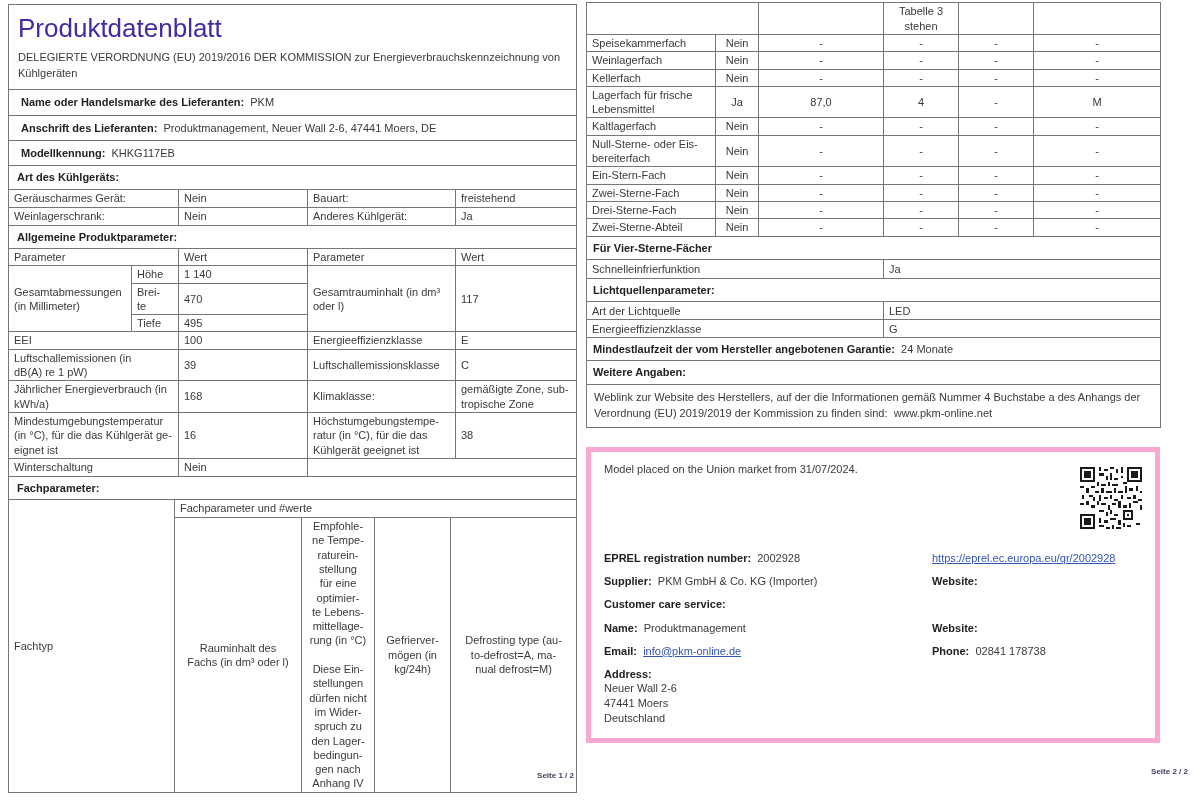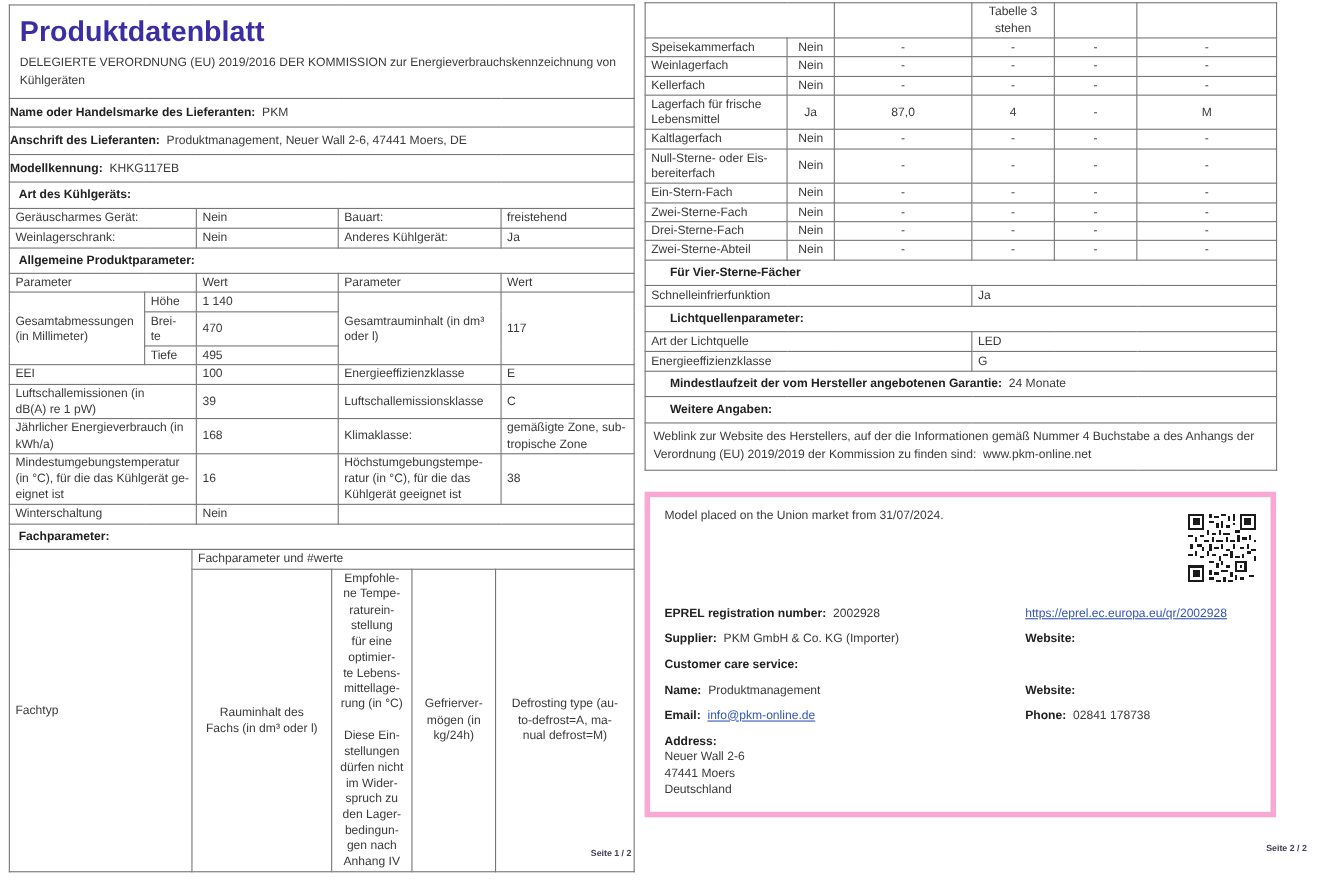--- a/index.html
+++ b/index.html
@@ -6,33 +6,33 @@
   body{width:1200px;height:808px;position:relative;font-family:"Liberation Sans",sans-serif;color:#3a3a3a;-webkit-font-smoothing:antialiased;}
   .page{position:absolute;background:#fff;}
   #page1{left:8px;top:4px;width:568px;}
   #page2{left:586px;top:2px;width:574px;}
   table.sec{border-collapse:collapse;width:100%;table-layout:fixed;font-size:11px;line-height:1.3;}
   table.sec + table.sec{margin-top:-1px;}
   .sec td{border:1px solid #767676;padding:1px 5px;vertical-align:middle;word-wrap:break-word;}
   .b{font-weight:bold;color:#222;}
   .c{text-align:left;}
   .pl{white-space:pre-line;}
-  .lv td{padding:5px 0;}
+  .lv td{padding:5px 12px;}
   .hd td{padding:4px 8px;}
-  h1{margin:3px 0 7px 0;font-size:26px;line-height:1.1;color:#3c2da5;font-weight:bold;}
+  h1{margin:3px 0 7px 0;font-size:26px;line-height:1.1;color:#3c2da5;font-weight:normal;}
   .title-cell{padding:6px 9px 8px 9px !important;}
   .reg{font-size:11px;line-height:1.45;color:#3a3a3a;}
   .type-row td{height:15px;}
   .phdr td{height:14px;}
   .dim-r td{height:14px;}
   .tallhdr td{height:270px;text-align:center;vertical-align:middle;}
   .fach-top td{height:15px;}
   .cmp-row td{text-align:center;height:14px;}
   .cmp-row td:first-child{text-align:left;white-space:pre-line;}
-  .sechdr td{padding:4px 22px;}
+  .sechdr td{padding:4px 6px;}
   .p2hdr td{height:29px;text-align:center;vertical-align:middle;}
   .weblink td{padding:5px 7px;line-height:1.45;}
   .gap{height:19px;}
   .box2{border:5px solid #f9a8d4;padding:11px 13px 12px 13px;font-size:11px;position:relative;min-height:250px;box-sizing:border-box;}
   .box2-top{display:flex;justify-content:space-between;align-items:flex-start;}
   .contact-grid{display:grid;grid-template-columns:328px 1fr;row-gap:9px;margin-top:22px;line-height:1.3;}
   a.lnk{color:#3456b4;text-decoration:underline;}
   .addr{white-space:pre-line;line-height:1.35;}
   .footer{position:absolute;font-size:8px;color:#40405a;font-weight:bold;}
   #f1{left:8px;top:771px;width:566px;text-align:right;}

